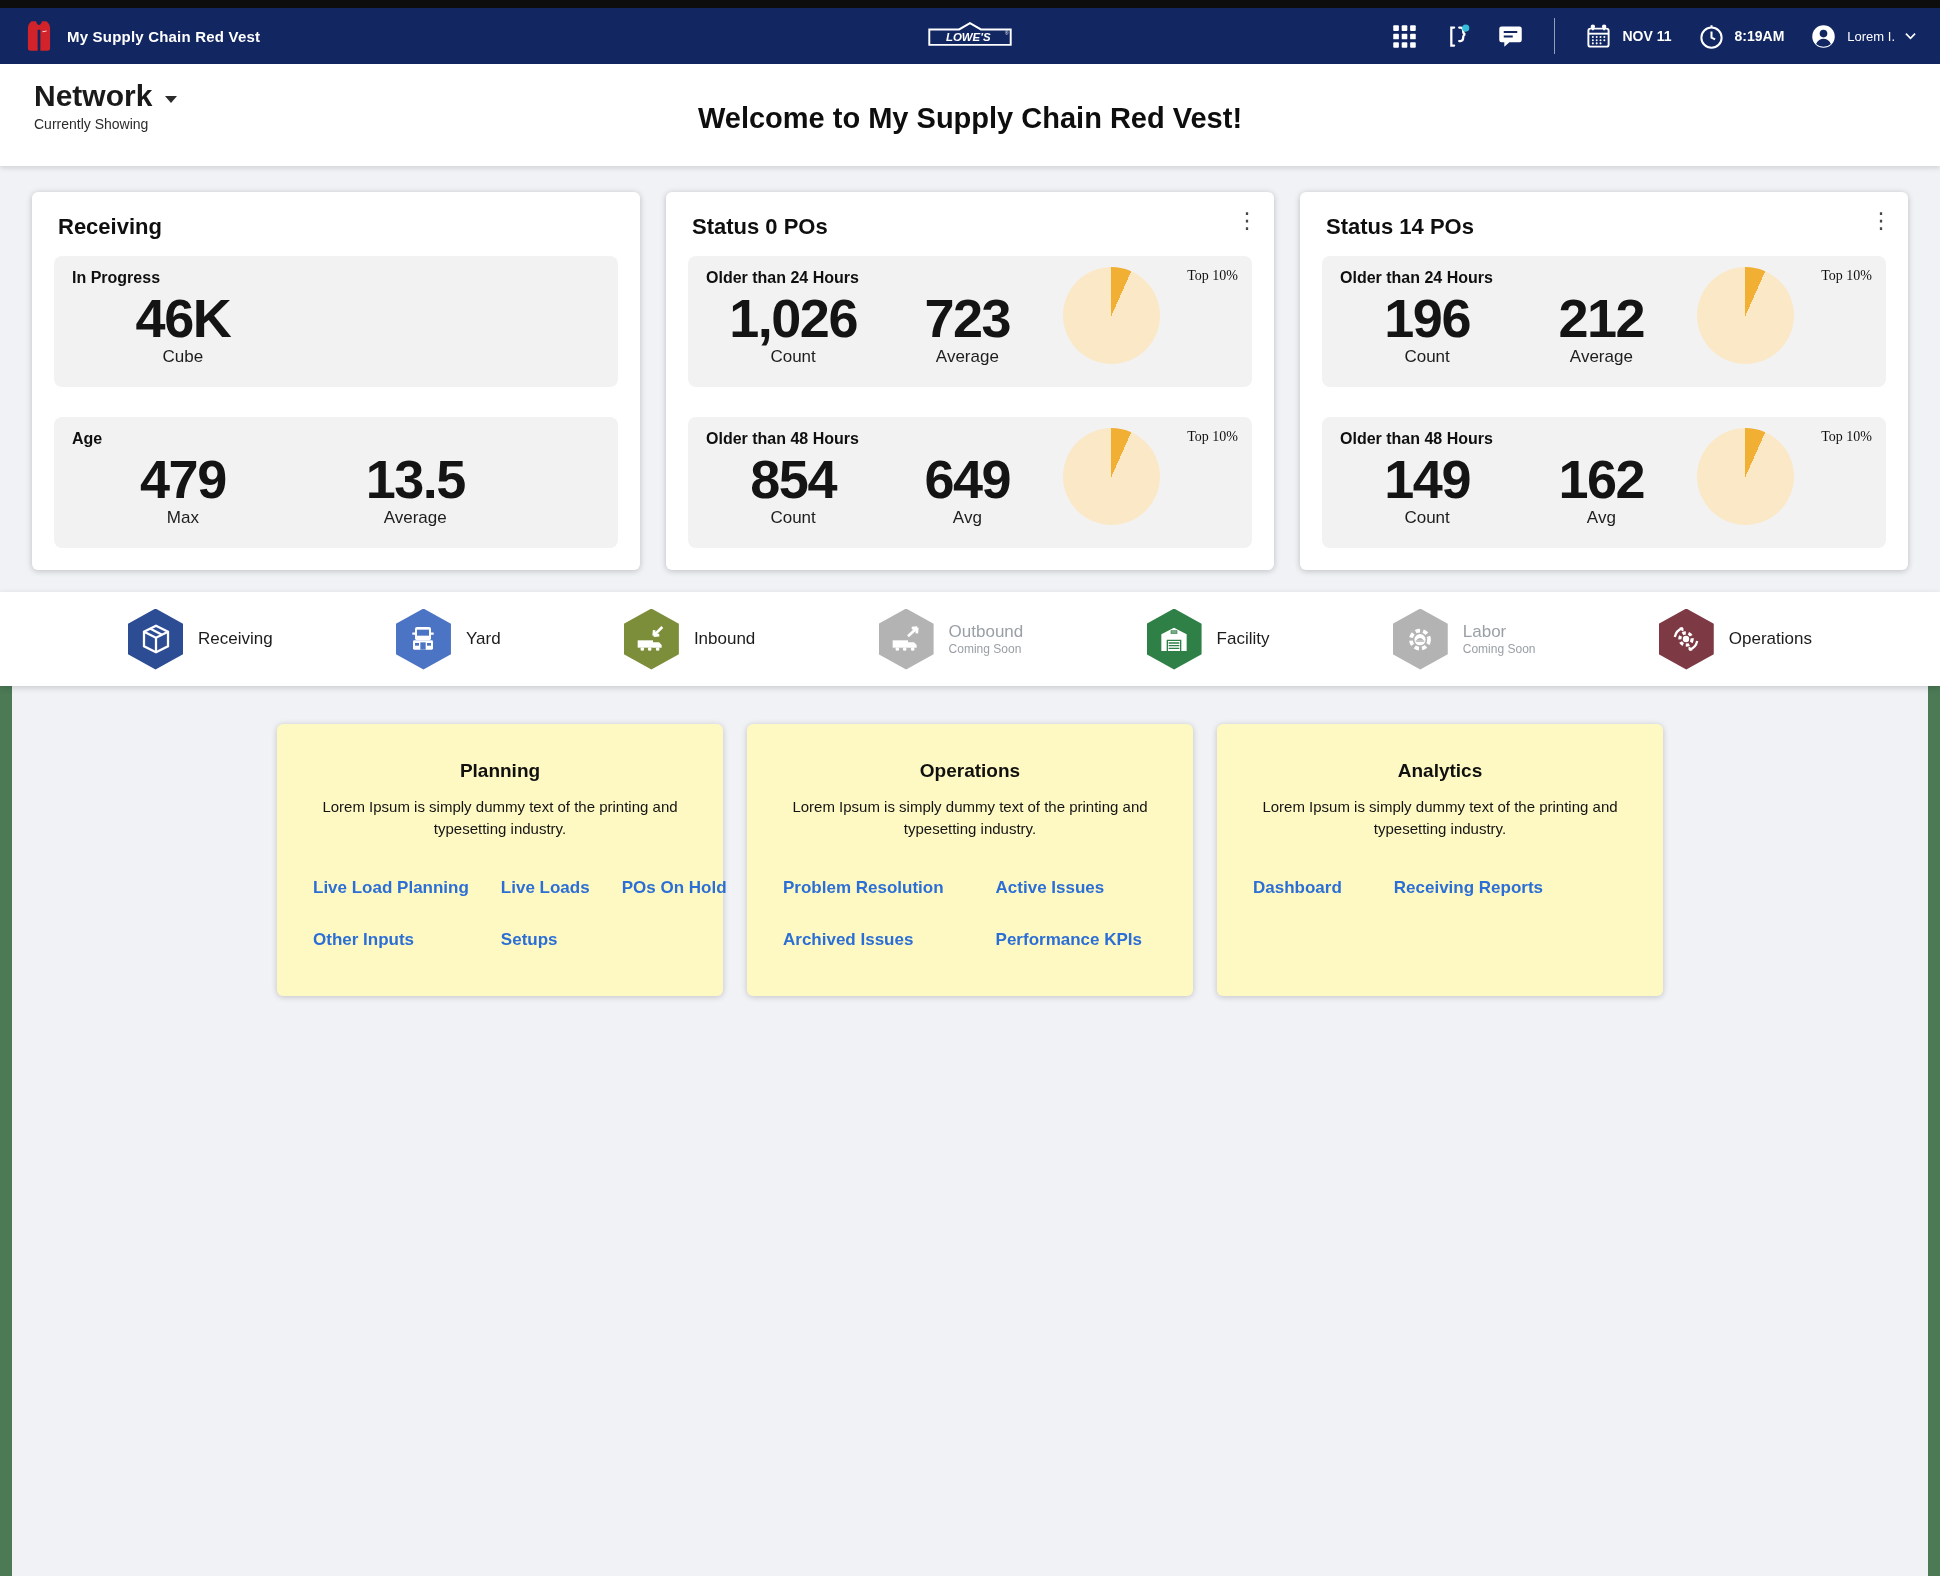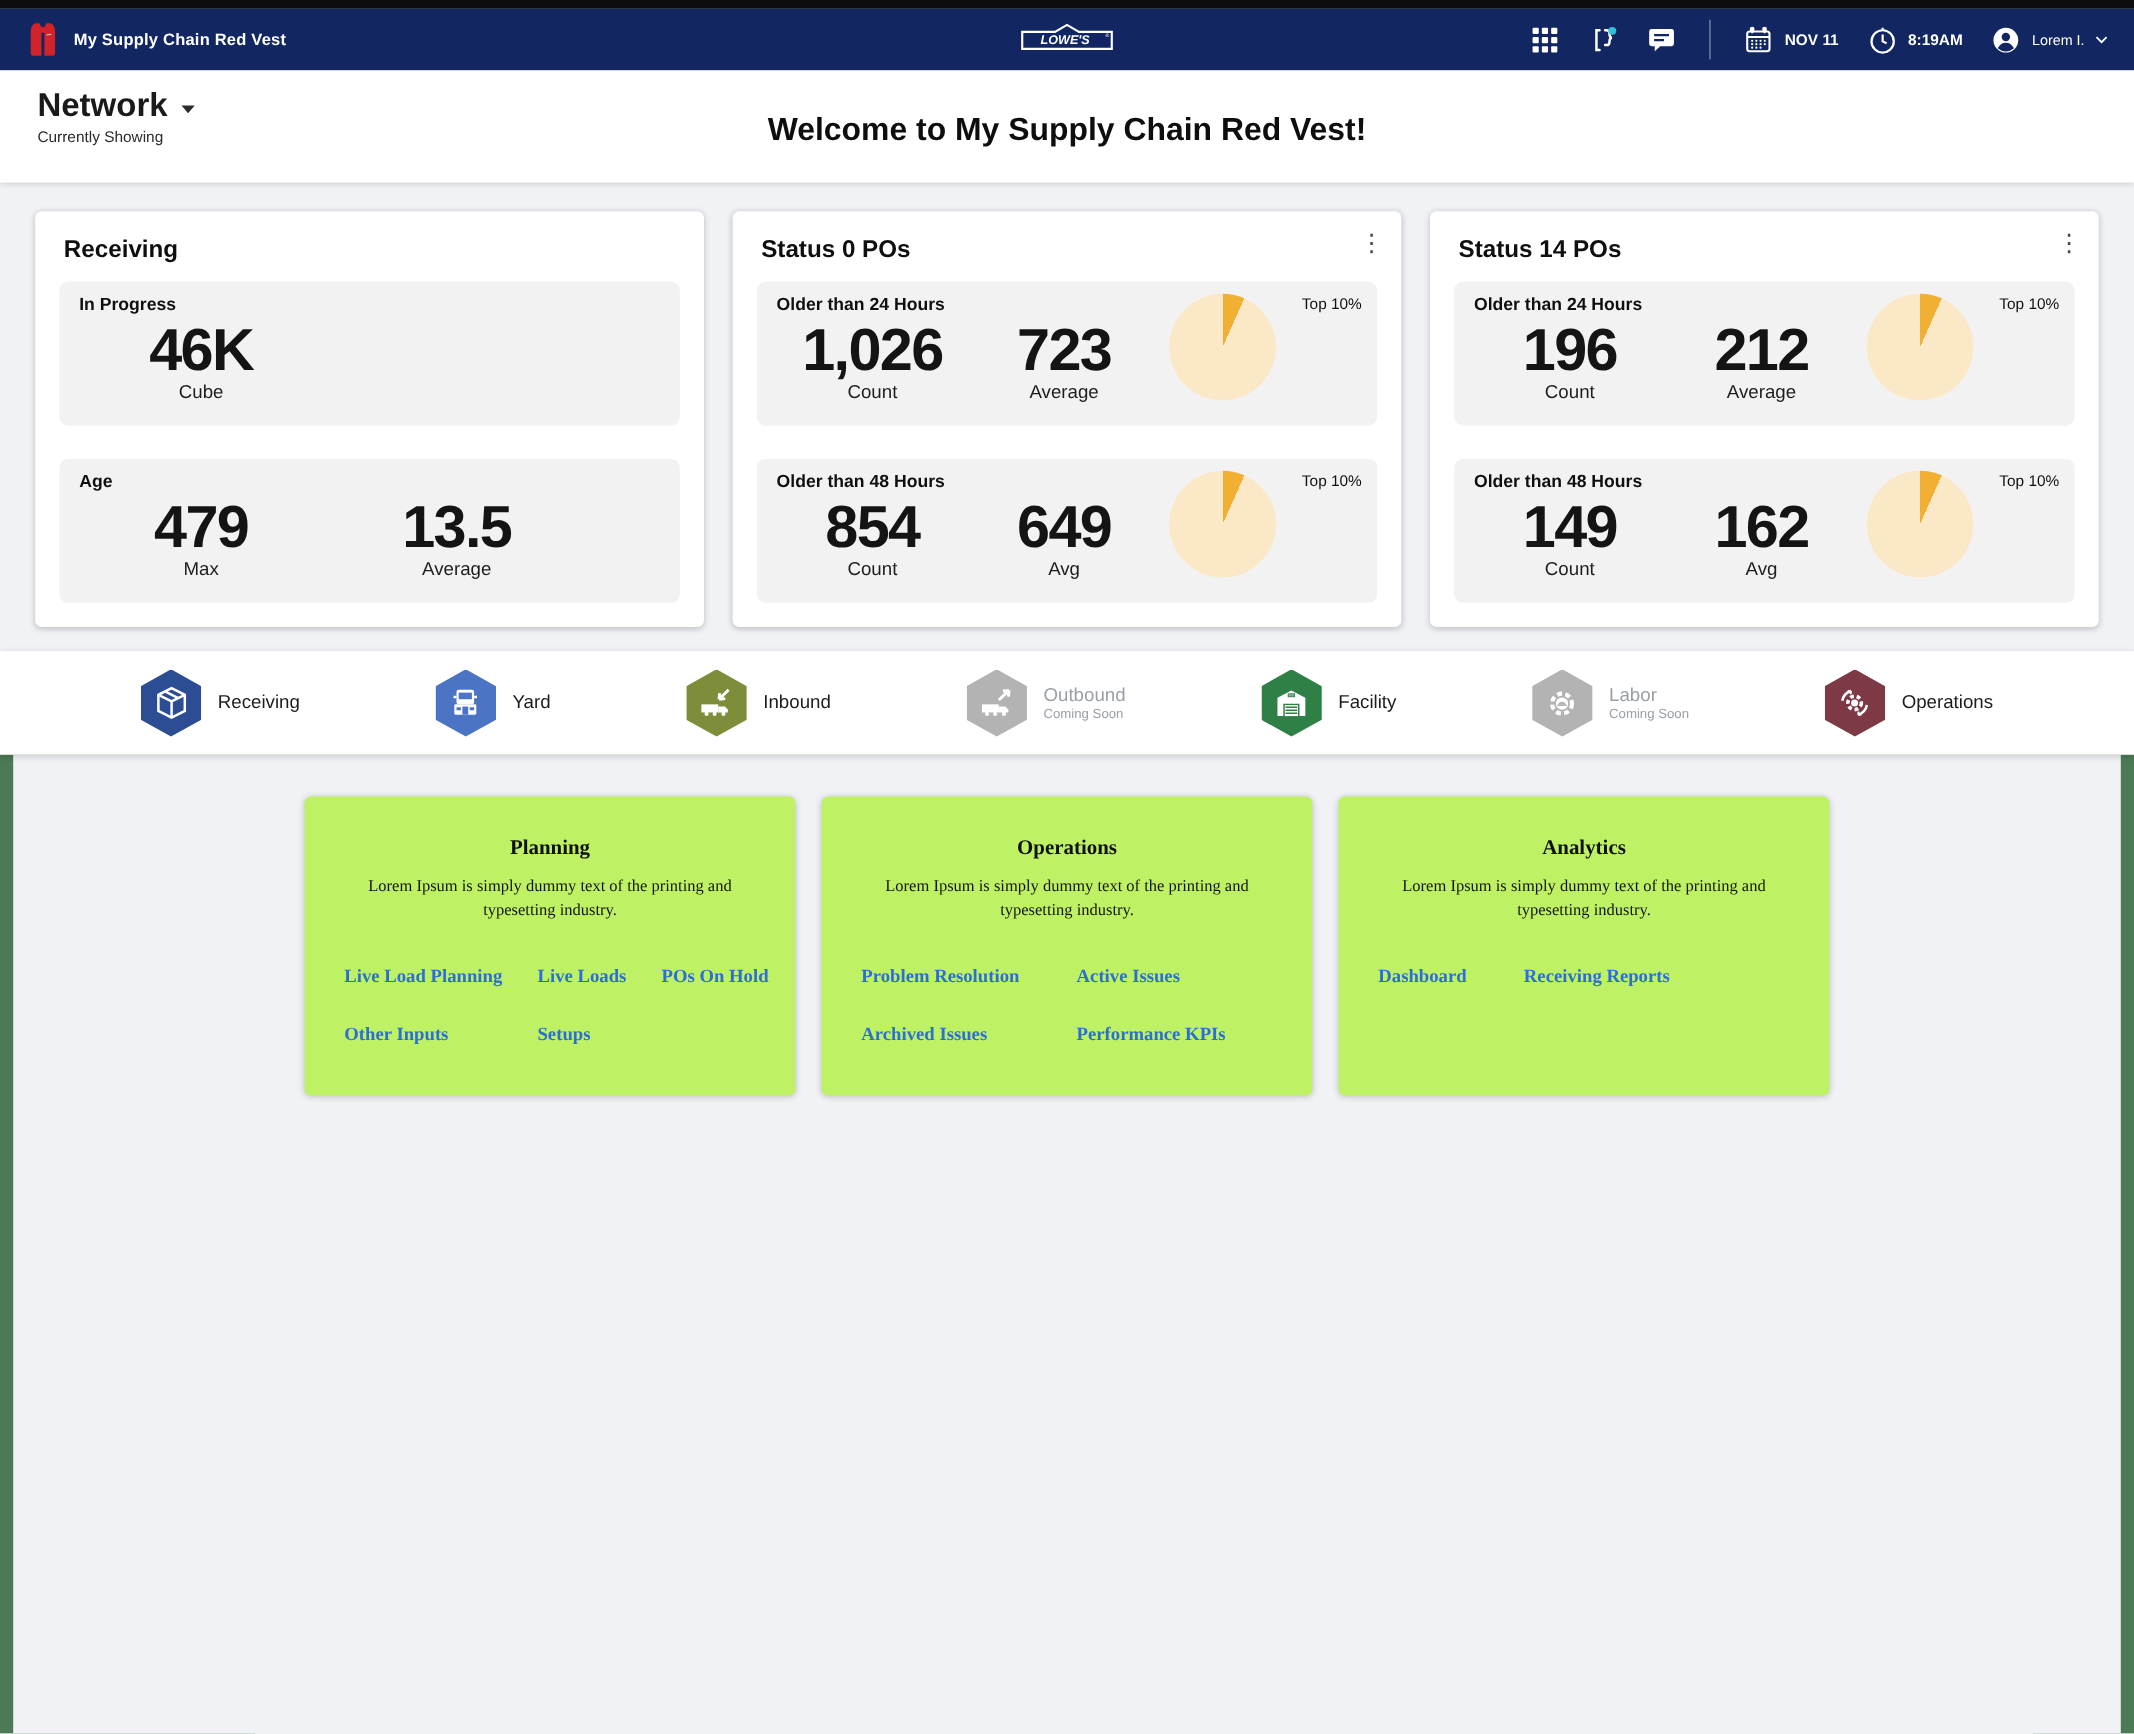--- a/index.html
+++ b/index.html
@@ -56,21 +56,21 @@
   .tile { background:#F2F2F2; border-radius:8px; height:131px; position:relative; padding:13px 18px 0; }
   .tile-label { font-size:16px; font-weight:700; color:#0f0f0f; }
   .metrics { display:flex; margin-top:4px; }
   .metrics.wide .metric:nth-child(1){ width:42%; }
   .metrics.wide .metric:nth-child(2){ width:46%; }
   .metrics.narrow { width:66%; }
   .metrics.narrow .metric { width:50%; }
   .metric { text-align:center; }
   .metric-value { font-size:54px; font-weight:800; color:#141414; letter-spacing:-1.5px; line-height:1.02; }
   .metric-caption { font-size:17px; color:#1d1d1d; margin-top:1px; }
-  .top-label { position:absolute; right:14px; top:12px; font-size:14px; color:#101010; }
+  .top-label { position:absolute; right:14px; top:12px; font-size:14px; color:#101010;font-family:Liberation Serif, serif; }
   .pie {
     position:absolute; right:92px; top:11px; width:97px; height:97px; border-radius:50%;
     background:conic-gradient(#F1AF34 0deg 24deg, #FBE8C7 24deg 360deg);
   }
 
   
   .module-band {
     background:#fff; flex:0 0 auto; height:94px; box-shadow:0 2px 6px rgba(0,0,0,.16);
     display:flex; align-items:center; justify-content:space-between; padding:0 128px; z-index:4; position:relative;
   }
@@ -84,22 +84,22 @@
   .hex svg { width:32px; height:32px; }
   .module-label { font-size:17px; color:#1c1c1c; line-height:1.2; }
   .module.disabled .module-label { color:#9aa0a6; }
   .module-sub { font-size:12px; color:#9aa0a6; line-height:1.2; }
 
   
   .lower { background:#4C7A55; flex:1 1 auto; display:flex; }
   .lower-inner { background:#F0F2F6; flex:1; margin:0 12px; padding-top:38px; }
   .link-cards { display:flex; justify-content:center; gap:24px; }
   .link-card {
-    width:446px; height:272px; background:#bef264; border-radius:6px;
-    box-shadow:0 1px 6px rgba(0,0,0,.2); padding:30px 36px;font-family:Liberation Serif, serif;
+    width:446px; height:272px; background:#fef9c3; border-radius:6px;
+    box-shadow:0 1px 6px rgba(0,0,0,.2); padding:30px 36px;
   }
   .link-card-title { text-align:center; font-size:19px; font-weight:700; color:#101010; margin:6px 0 14px; }
   .link-desc { text-align:center; font-size:15px; color:#141414; line-height:1.45; }
   .links { margin-top:38px; display:grid; column-gap:36px; row-gap:32px; justify-content:start;gap:32px; }
   .links.cols-3 { grid-template-columns:repeat(3,auto); }
   .links.cols-2 { grid-template-columns:repeat(2,auto); column-gap:52px; }
   .link { color:#2B6FD6; font-weight:700; font-size:17px; cursor:pointer; white-space:nowrap; }
 </style>
 </head>
 <body>

